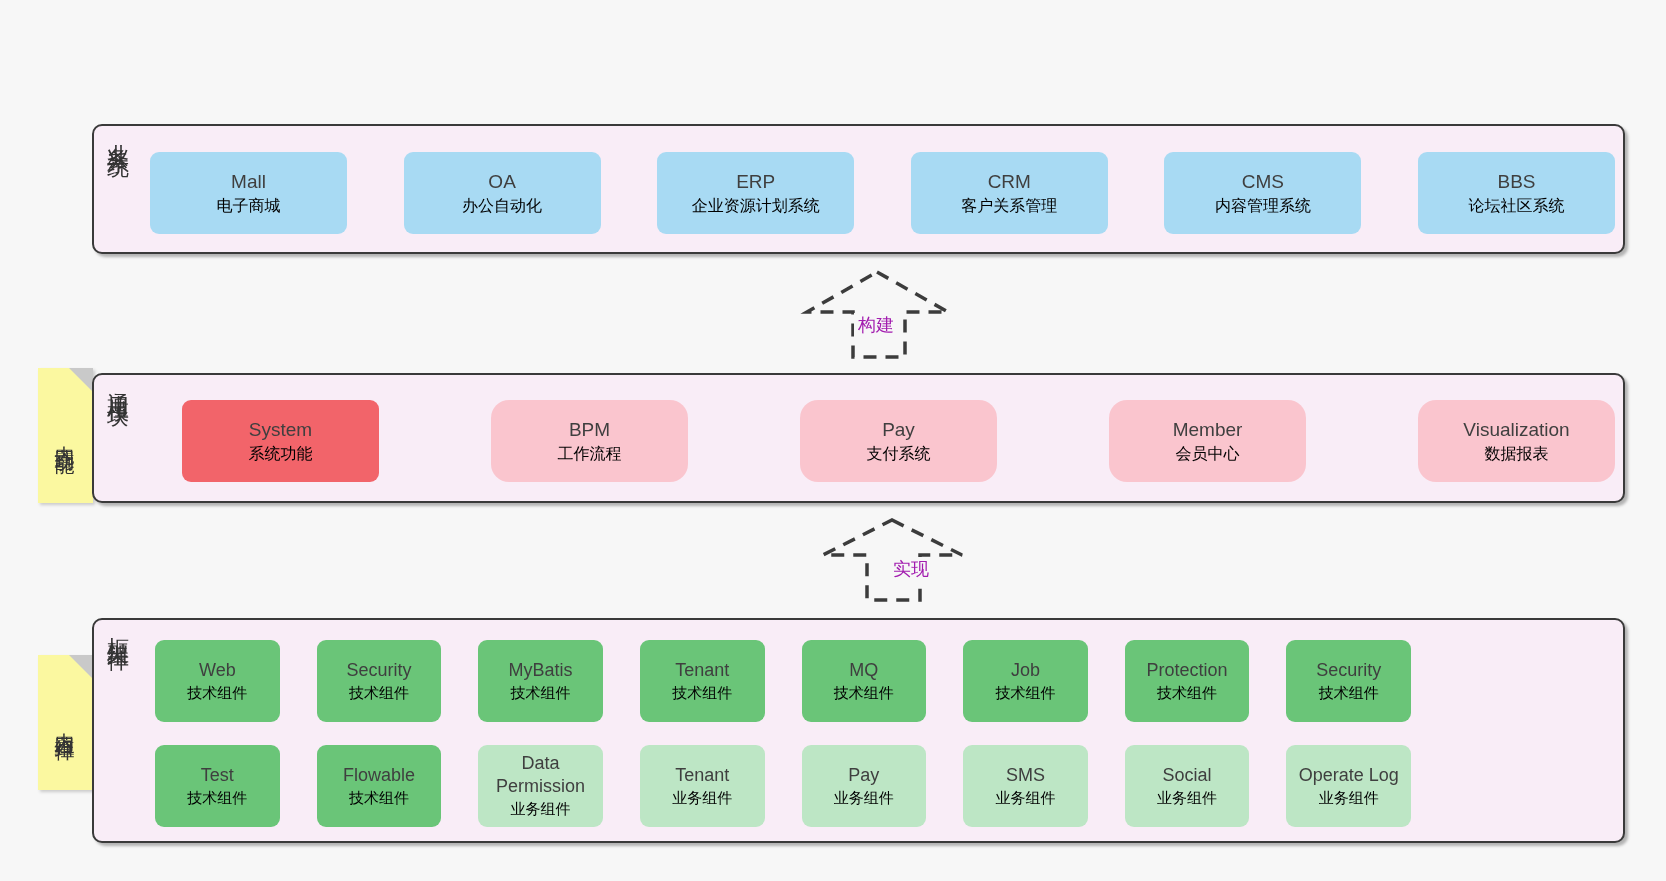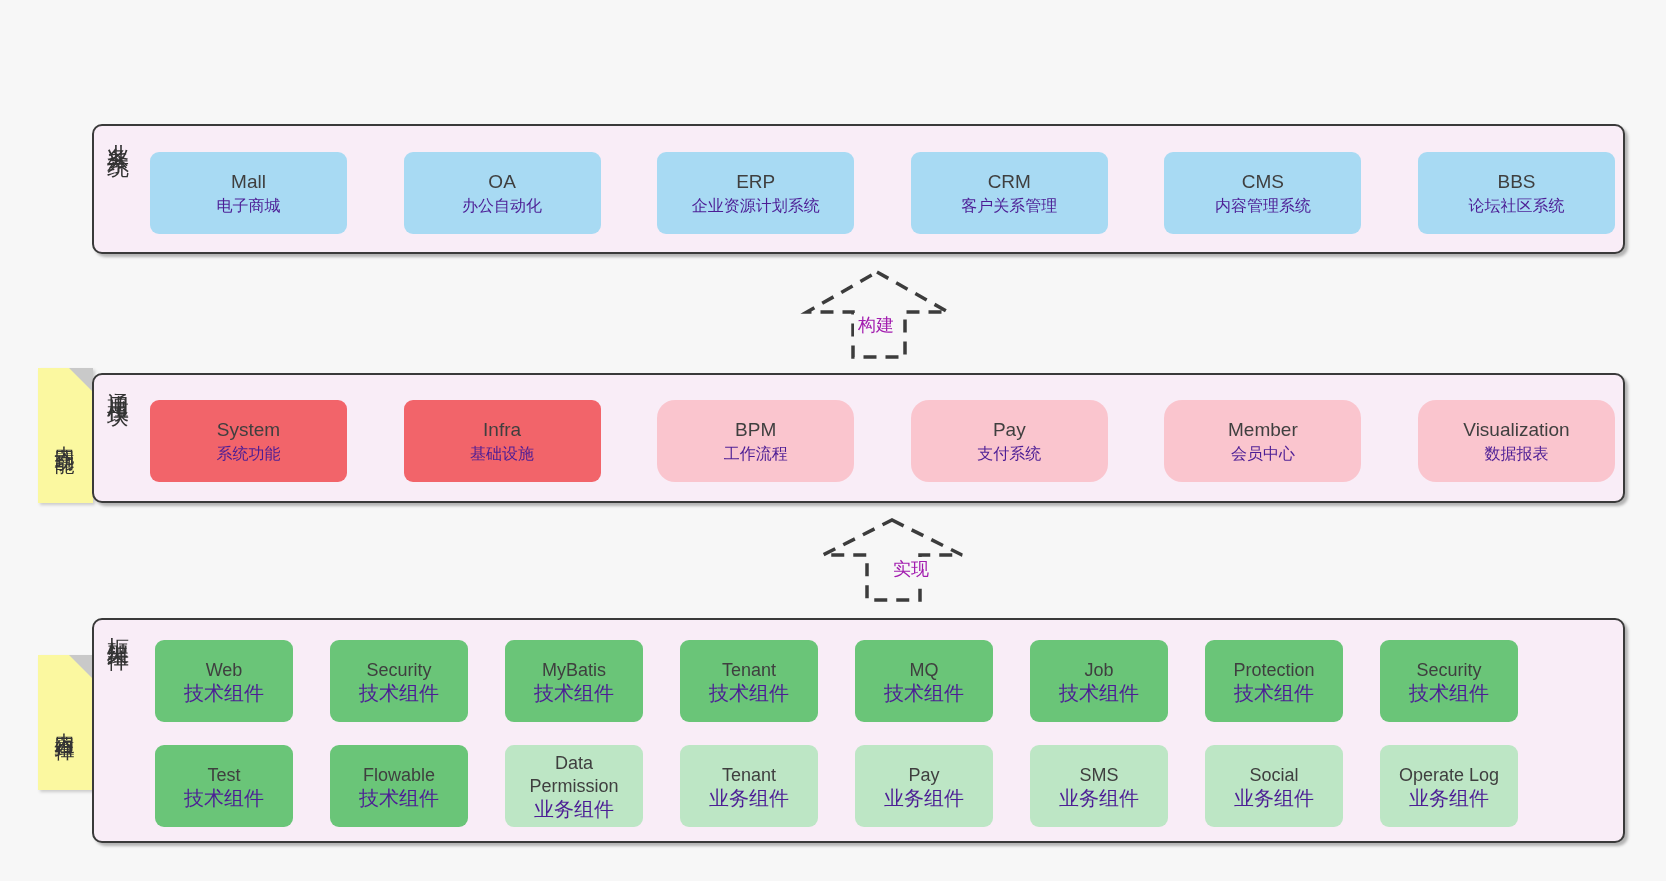--- a/index.html
+++ b/index.html
@@ -30,38 +30,38 @@
     display:flex;align-items:center;
     writing-mode:vertical-lr;text-orientation:upright;
     font-size:22px;letter-spacing:4px;color:#333;
   }
 
   .boxrow{
     position:absolute;display:flex;justify-content:space-between;gap:37px;
   }
   .boxrow-wide{left:56px;width:1465px;top:26px;height:82px;}
   .band-2 .boxrow-wide{top:25px;}
-  .boxrow-8{left:61px;width:1363px;height:82px;}
+  .boxrow-8{left:61px;width:1256px;height:82px;}
   .row-a{top:20px;}
   .row-b{top:125px;}
 
   .box{
     display:flex;flex-direction:column;align-items:center;justify-content:center;
     border-radius:9px;text-align:center;
     box-sizing:border-box;padding:2px 6px;
   }
   .boxrow-wide .box{width:197px;height:82px;}
   .boxrow-8 .box{width:150px;height:82px;}
   .box .t{font-size:19px;line-height:25px;color:#3f3f3f;}
-  .box .s{font-size:16px;line-height:23px;color:#4c1d95;}
+  .box .s{font-size:16px;line-height:23px;color:#000000;}
   .boxrow-8 .box .t{font-size:18px;line-height:23px;}
-  .boxrow-8 .box .s{font-size:20px;line-height:22px;}
+  .boxrow-8 .box .s{font-size:15px;line-height:22px;}
 
   .blue  {background:#a8daf3;}
-  .red   {background:#f2646a;}
+  .red   {background:#f2646a;margin-left:32px;}
   .pink  {background:#fac5ce;border-radius:18px;}
   .gdark {background:#6ac578;}
   .glight{background:#bde6c5;}
 
   
   .sticky{
     position:absolute;left:38px;width:55px;height:135px;
     background:#fbf8a0;
     box-shadow:2px 2px 3px rgba(0,0,0,.18);
   }
@@ -142,24 +142,20 @@
   </svg>
   <div class="arrow-label arrow-label-1">构建</div>
 
   <div class="band band-2">
     <div class="vlabel">通用模块</div>
     <div class="boxrow boxrow-wide">
       <div class="box red">
         <div class="t">System</div>
         <div class="s">系统功能</div>
       </div>
-      <div class="box red">
-        <div class="t">Infra</div>
-        <div class="s">基础设施</div>
-      </div>
       <div class="box pink">
         <div class="t">BPM</div>
         <div class="s">工作流程</div>
       </div>
       <div class="box pink">
         <div class="t">Pay</div>
         <div class="s">支付系统</div>
       </div>
       <div class="box pink">
         <div class="t">Member</div>

